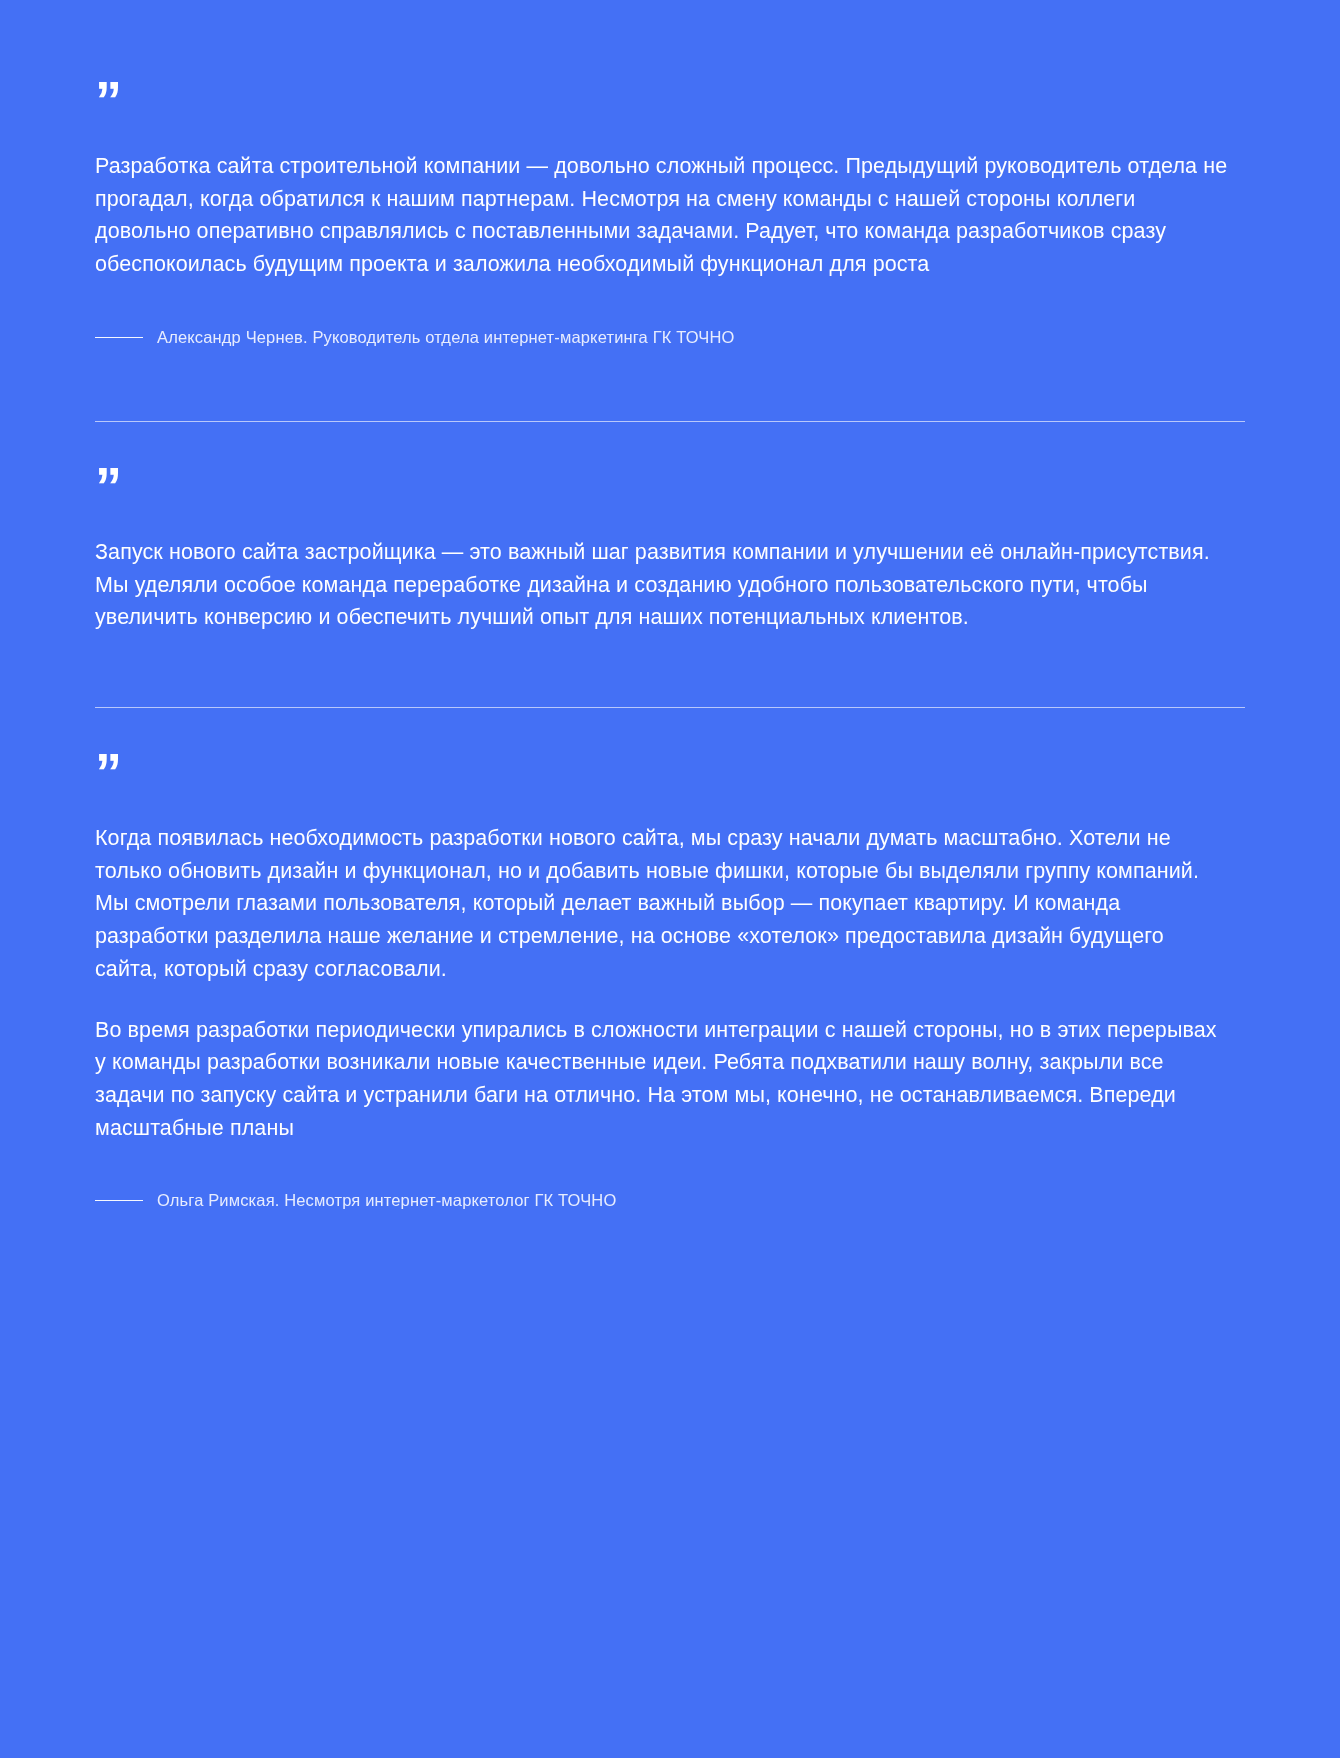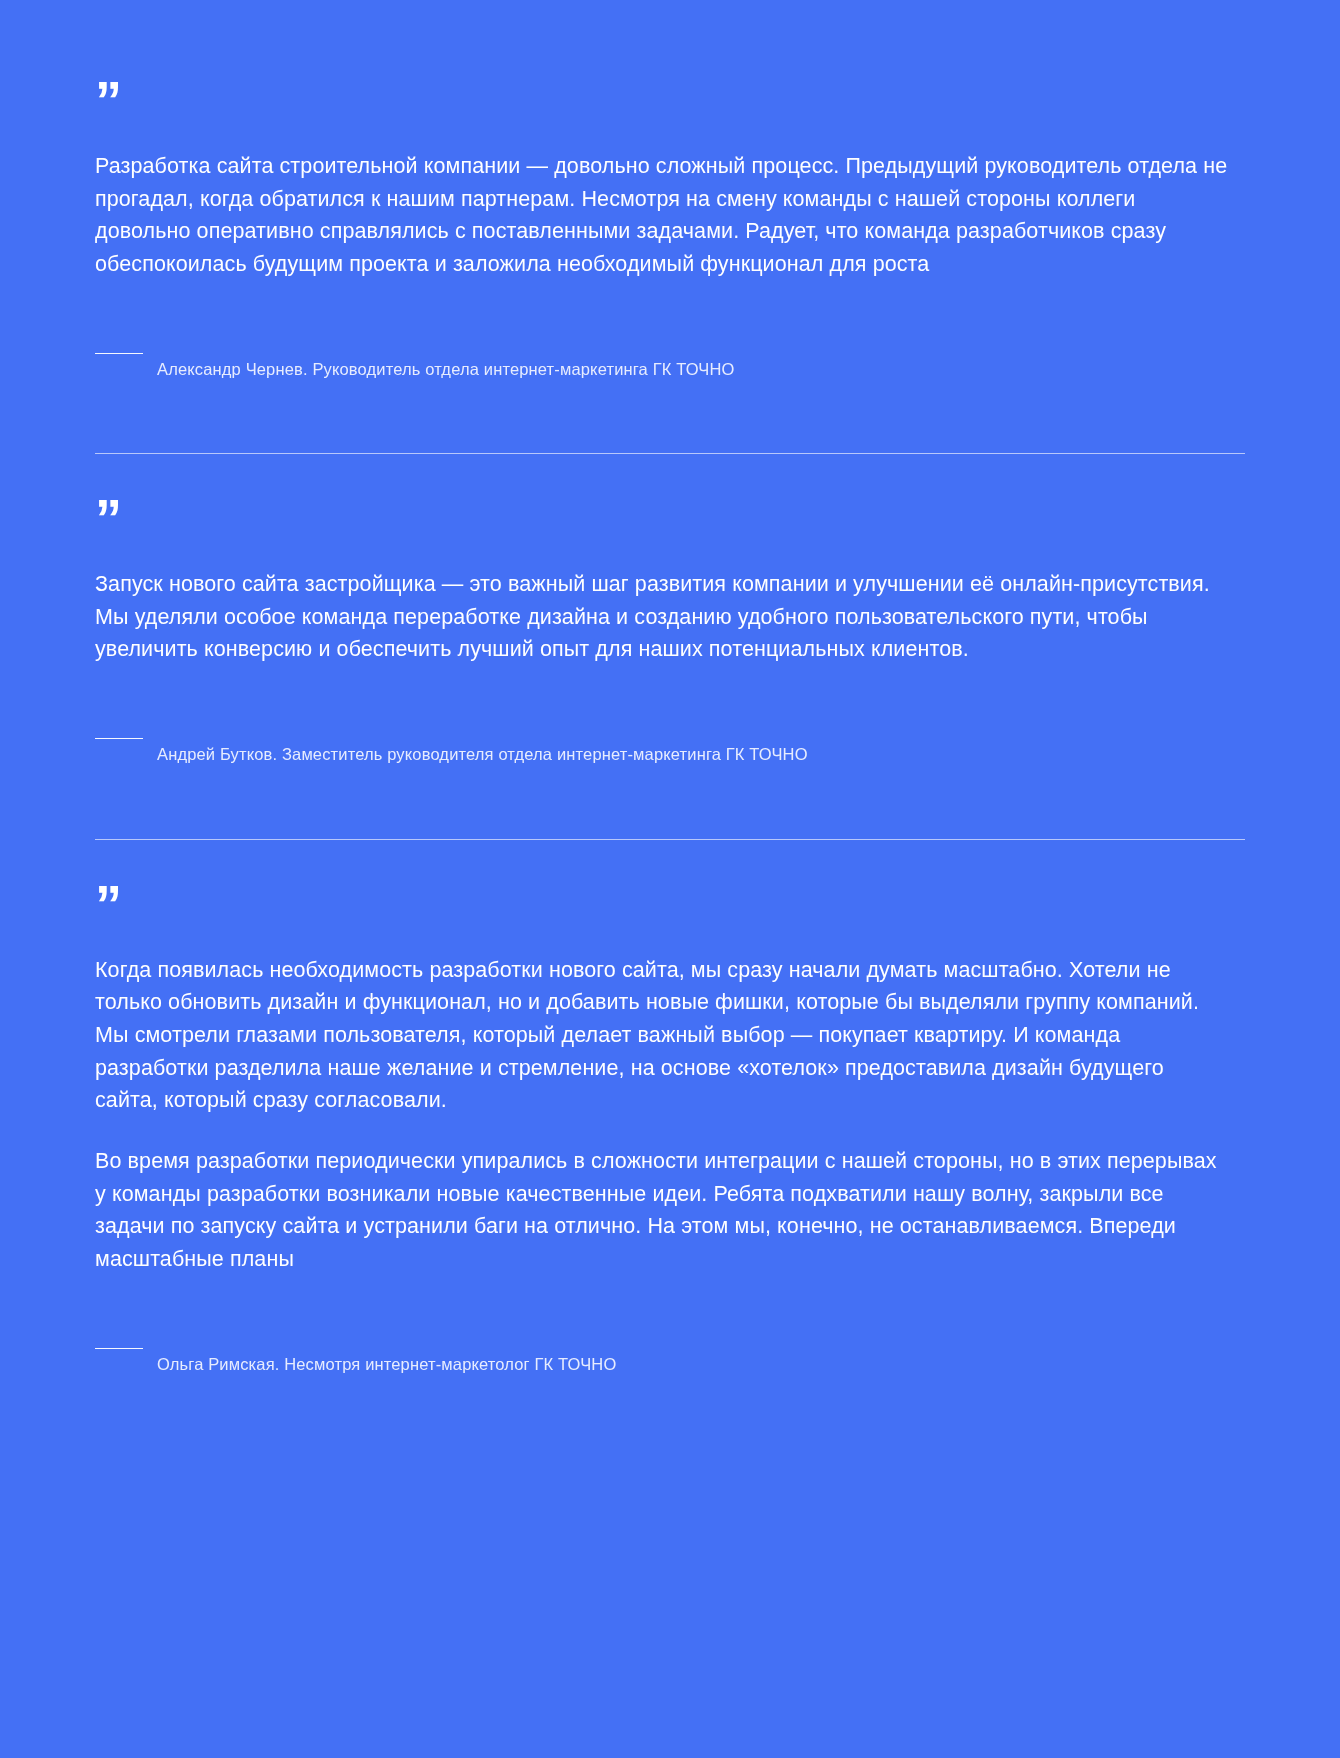--- a/index.html
+++ b/index.html
@@ -79,21 +79,20 @@
     flex: none;
   }
 
   .attribution .person {
     color: #eef2ff;
     font-size: 16.5px;
     line-height: 1.3;
     font-weight: 400;
     letter-spacing: 0.15px;
     opacity: 0.96;
-    margin-top: 32px;
   }
 
   .divider {
     height: 1px;
     background: #ffffff;
     opacity: 0.62;
     margin-top: 73px;
   }
 </style>
 </head>
@@ -113,24 +112,20 @@
       </div>
     </div>
 
     <div class="divider"></div>
 
     <div class="testimonial t2">
       <div class="quote-mark">”</div>
       <div class="quote-body">
         <p>Запуск нового сайта застройщика — это важный шаг развития компании и улучшении её онлайн-присутствия. Мы уделяли особое команда переработке дизайна и созданию удобного пользовательского пути, чтобы увеличить конверсию и обеспечить лучший опыт для наших потенциальных клиентов.</p>
       </div>
-      <div class="attribution">
-        <span class="dash"></span>
-        <span class="person">Андрей Бутков. Заместитель руководителя отдела интернет-маркетинга ГК ТОЧНО</span>
-      </div>
     </div>
 
     <div class="divider"></div>
 
     <div class="testimonial t3">
       <div class="quote-mark">”</div>
       <div class="quote-body">
         <p>Когда появилась необходимость разработки нового сайта, мы сразу начали думать масштабно. Хотели не только обновить дизайн и функционал, но и добавить новые фишки, которые бы выделяли группу компаний. Мы смотрели глазами пользователя, который делает важный выбор — покупает квартиру. И команда разработки разделила наше желание и стремление, на основе «хотелок» предоставила дизайн будущего сайта, который сразу согласовали.</p>
         <p>Во время разработки периодически упирались в сложности интеграции с нашей стороны, но в этих перерывах у команды разработки возникали новые качественные идеи. Ребята подхватили нашу волну, закрыли все задачи по запуску сайта и устранили баги на отлично. На этом мы, конечно, не останавливаемся. Впереди масштабные планы</p>
       </div>

